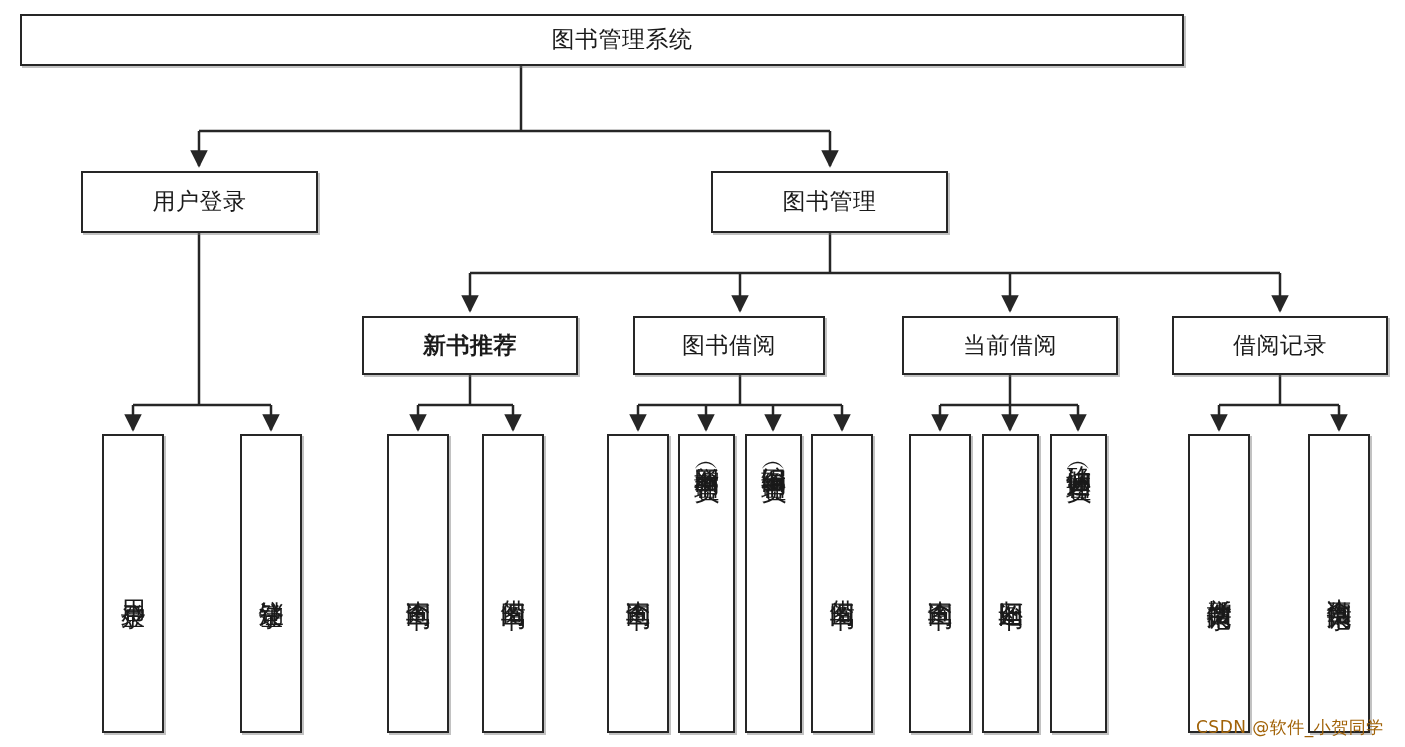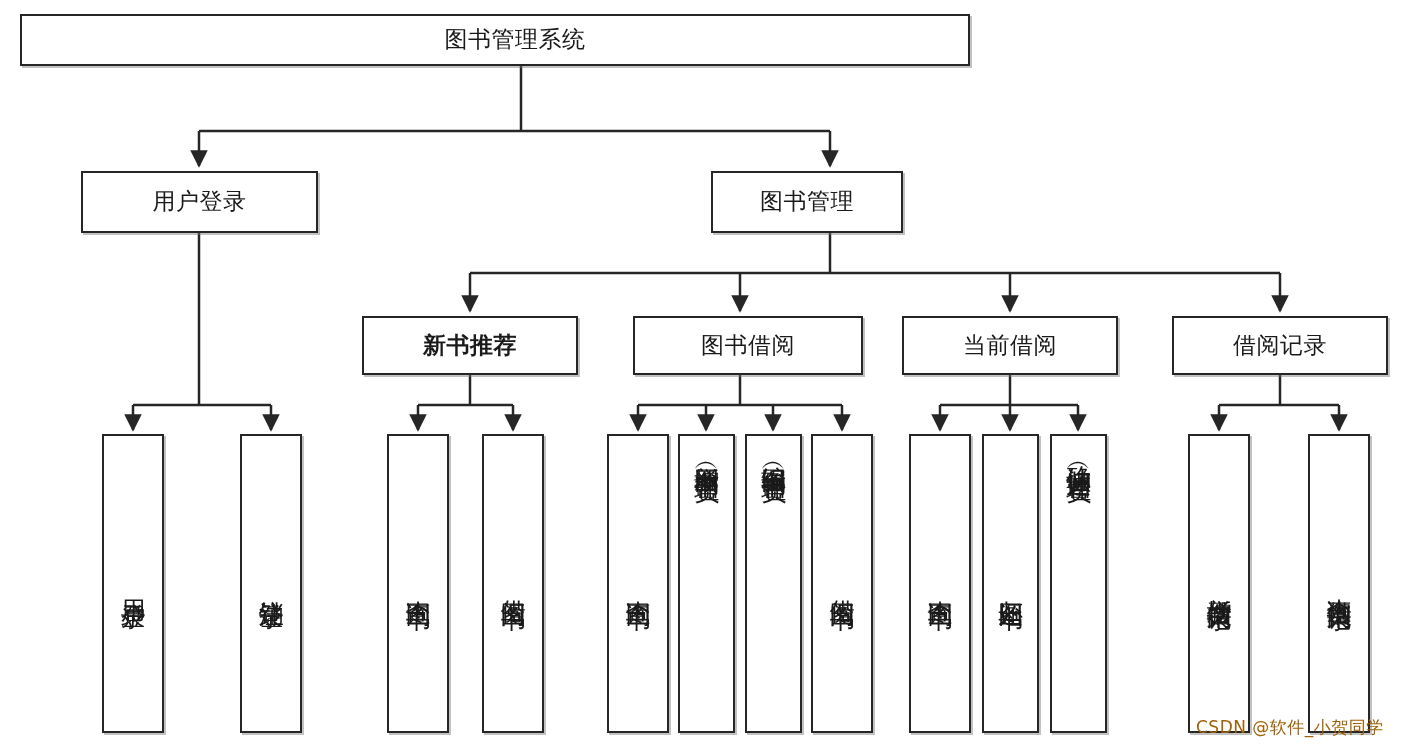--- a/index.html
+++ b/index.html
@@ -124,35 +124,35 @@
       <path d="M 1010 405 L 1010 430" marker-end="url(#arrow)"></path>
       <path d="M 1078 405 L 1078 430" marker-end="url(#arrow)"></path>
 
       <path d="M 1280 375 L 1280 405"></path>
       <path d="M 1219 405 L 1339 405"></path>
       <path d="M 1219 405 L 1219 430" marker-end="url(#arrow)"></path>
       <path d="M 1339 405 L 1339 430" marker-end="url(#arrow)"></path>
     </g>
   </svg>
 
-  <div class="node root horiz" style="left: 20px; top: 14px; width: 950px; height: 52px; padding-left: 40px;">
+  <div class="node root horiz" style="left: 20px; top: 14px; width: 1164px; height: 52px; padding-left: 40px;">
     <span class="label">图书管理系统</span>
   </div>
 
   <div class="node horiz" style="left: 81px; top: 171px; width: 237px; height: 62px;">
     <span class="label">用户登录</span>
   </div>
-  <div class="node horiz" style="left: 711px; top: 171px; width: 192px; height: 62px;">
+  <div class="node horiz" style="left: 711px; top: 171px; width: 237px; height: 62px;">
     <span class="label">图书管理</span>
   </div>
 
   <div class="node horiz" style="left: 362px; top: 316px; width: 216px; height: 59px; font-weight: bold;">
     <span class="label">新书推荐</span>
   </div>
-  <div class="node horiz" style="left: 633px; top: 316px; width: 230px; height: 59px; align-items: center;">
+  <div class="node horiz" style="left: 633px; top: 316px; width: 192px; height: 59px; align-items: center;">
     <span class="label">图书借阅</span>
   </div>
   <div class="node horiz" style="left: 1172px; top: 316px; width: 216px; height: 59px;">
     <span class="label">借阅记录</span>
   </div>
   <div class="node horiz" style="left: 902px; top: 316px; width: 216px; height: 59px;">
     <span class="label">当前借阅</span>
   </div>
 
   <div class="node vert centered" style="left: 102px; top: 434px; width: 62px; height: 299px;">

